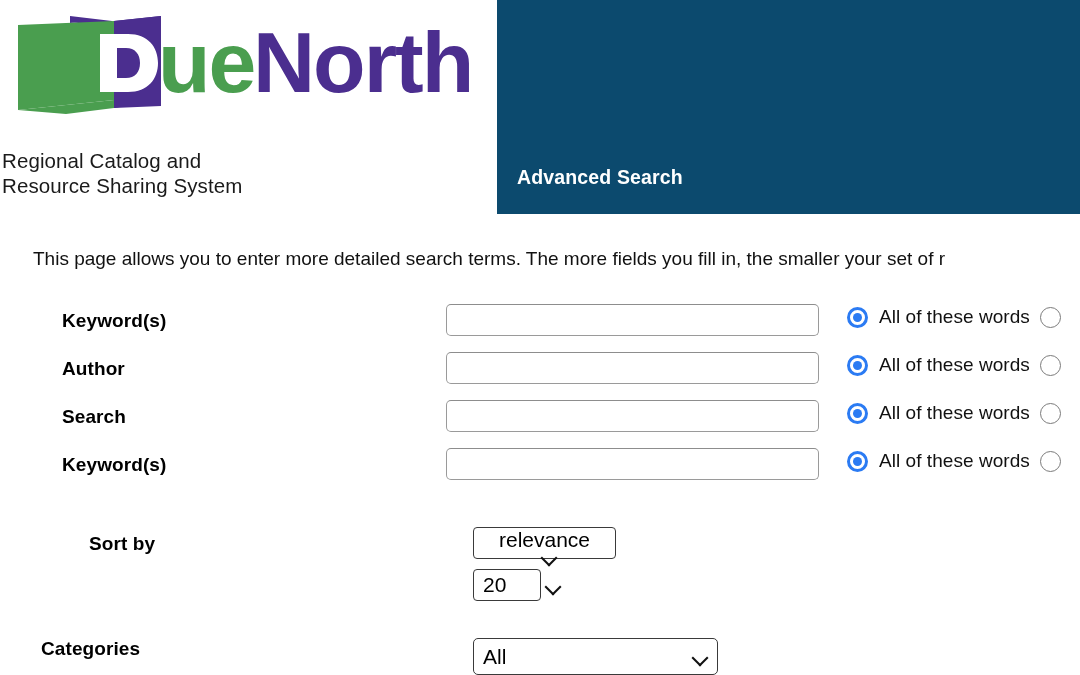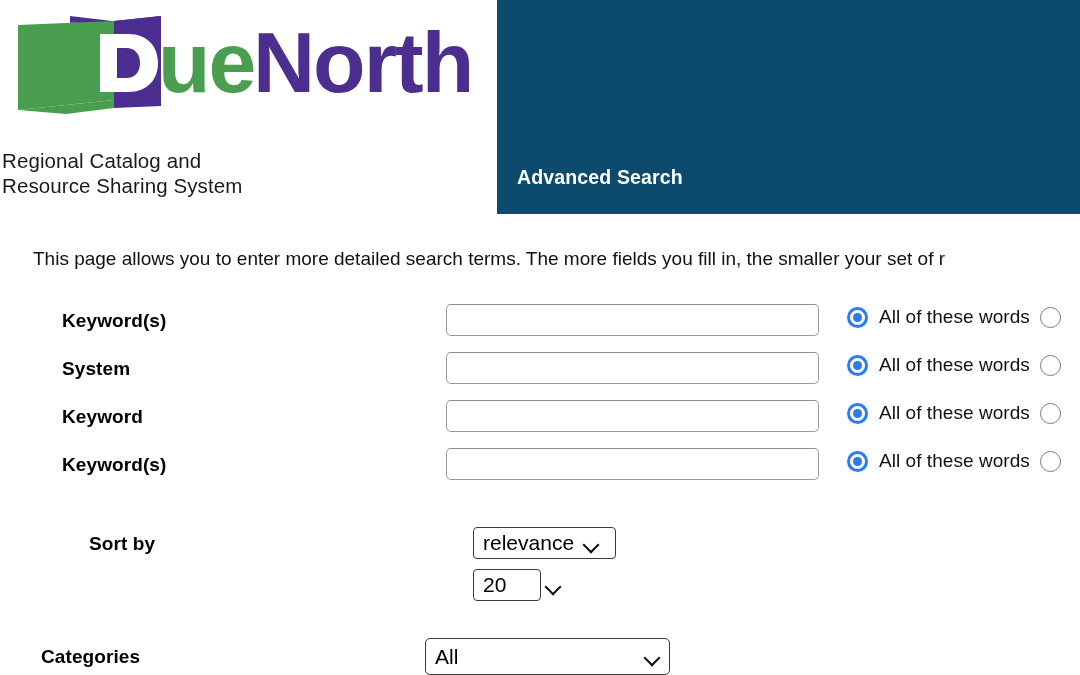--- a/index.html
+++ b/index.html
@@ -229,38 +229,39 @@
     position: absolute;
     left: 2px;
     top: 0;
     width: 10px;
     height: 10px;
     border-right: 2px solid #111;
     border-bottom: 2px solid #111;
     transform: rotate(45deg);
   }
 
-  .select-box.sort { width: 143px; }
+  .select-box.sort { width: 143px; flex-direction: column; }
   .select-box.perpage { width: 68px; gap: 30px; }
   .select-box.categories {
     width: 245px;
     height: 37px;
     justify-content: space-between;
     border-width: 1.5px;
     border-radius: 5px;
+    margin-left: 48px;
   }
 
   .categories-row {
     position: absolute;
     left: 0;
     top: 638px;
     width: 1080px;
     height: 40px;
   }
-  .categories-row .select-label { top: 8px; }
+  .categories-row .select-label { top: 0; }
   .categories-row .select-box { top: 0; }
 </style>
 </head>
 <body>
 
 <div class="page">
 
   <div class="header">
 
     <div class="brand">
@@ -304,31 +305,31 @@
       <div class="field-label">Keyword(s)</div>
       <input class="text-input" type="text" value="" placeholder="" style="">
       <div class="radio-group">
         <span class="radio on"></span>
         <span class="radio-label">All of these words</span>
         <span class="radio off"></span>
       </div>
     </div>
 
     <div class="field-row">
-      <div class="field-label">System</div>
+      <div class="field-label">Author</div>
       <input class="text-input" type="text" value="" placeholder="" style="">
       <div class="radio-group">
         <span class="radio on"></span>
         <span class="radio-label">All of these words</span>
         <span class="radio off"></span>
       </div>
     </div>
 
     <div class="field-row">
-      <div class="field-label">Keyword</div>
+      <div class="field-label">Search</div>
       <input class="text-input" type="text" value="" placeholder="" style="">
       <div class="radio-group">
         <span class="radio on"></span>
         <span class="radio-label">All of these words</span>
         <span class="radio off"></span>
       </div>
     </div>
 
     <div class="field-row">
       <div class="field-label">Keyword(s)</div>

